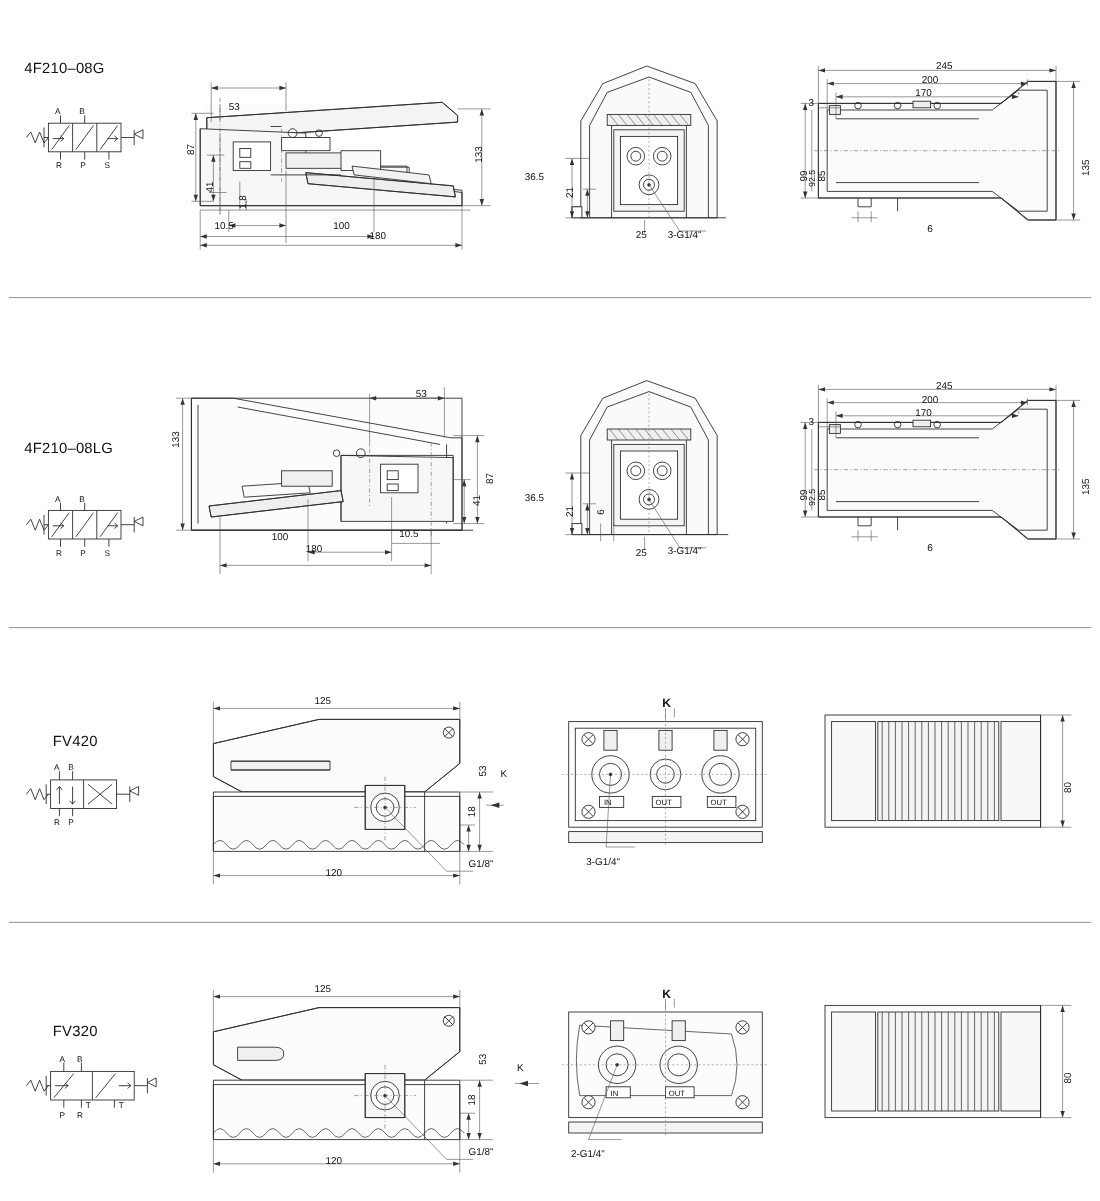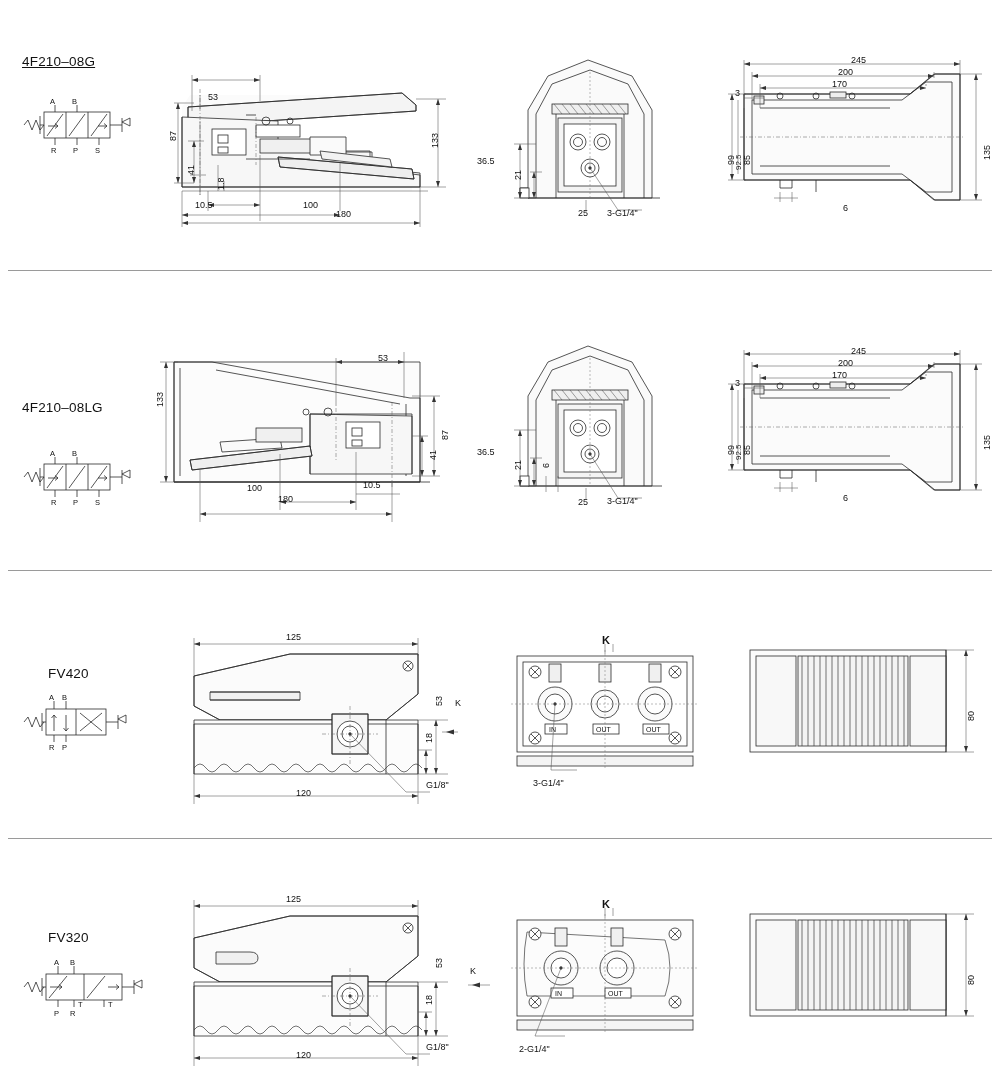--- a/index.html
+++ b/index.html
@@ -18,21 +18,21 @@
   .dot{stroke:#777;stroke-width:.5;fill:none;stroke-dasharray:2 2;}
   .hatch{stroke:#444;stroke-width:.5;}
 </style>
 </head>
 <body>
 
 <div class="sheet">
 
   <div class="rowblock" style="top:0;height:272px;">
 
-    <div class="model-label" style="left:22px;top:54px;text-decoration:underline;">4F210–08G</div>
+    <div class="model-label" style="left:22px;top:54px;">4F210–08G</div>
 
     <div class="sym" style="left:18px;top:100px;">
       <svg width="115" height="60" viewBox="0 0 115 60">
         <g class="ln">
           <rect x="26" y="12" width="66" height="26"></rect>
           <line x1="48" y1="12" x2="48" y2="38"></line>
           <line x1="70" y1="12" x2="70" y2="38"></line>
           <line x1="29" y1="36" x2="45" y2="14"></line>
           <line x1="51" y1="36" x2="67" y2="14"></line>
           <line x1="73" y1="36" x2="89" y2="14"></line>

